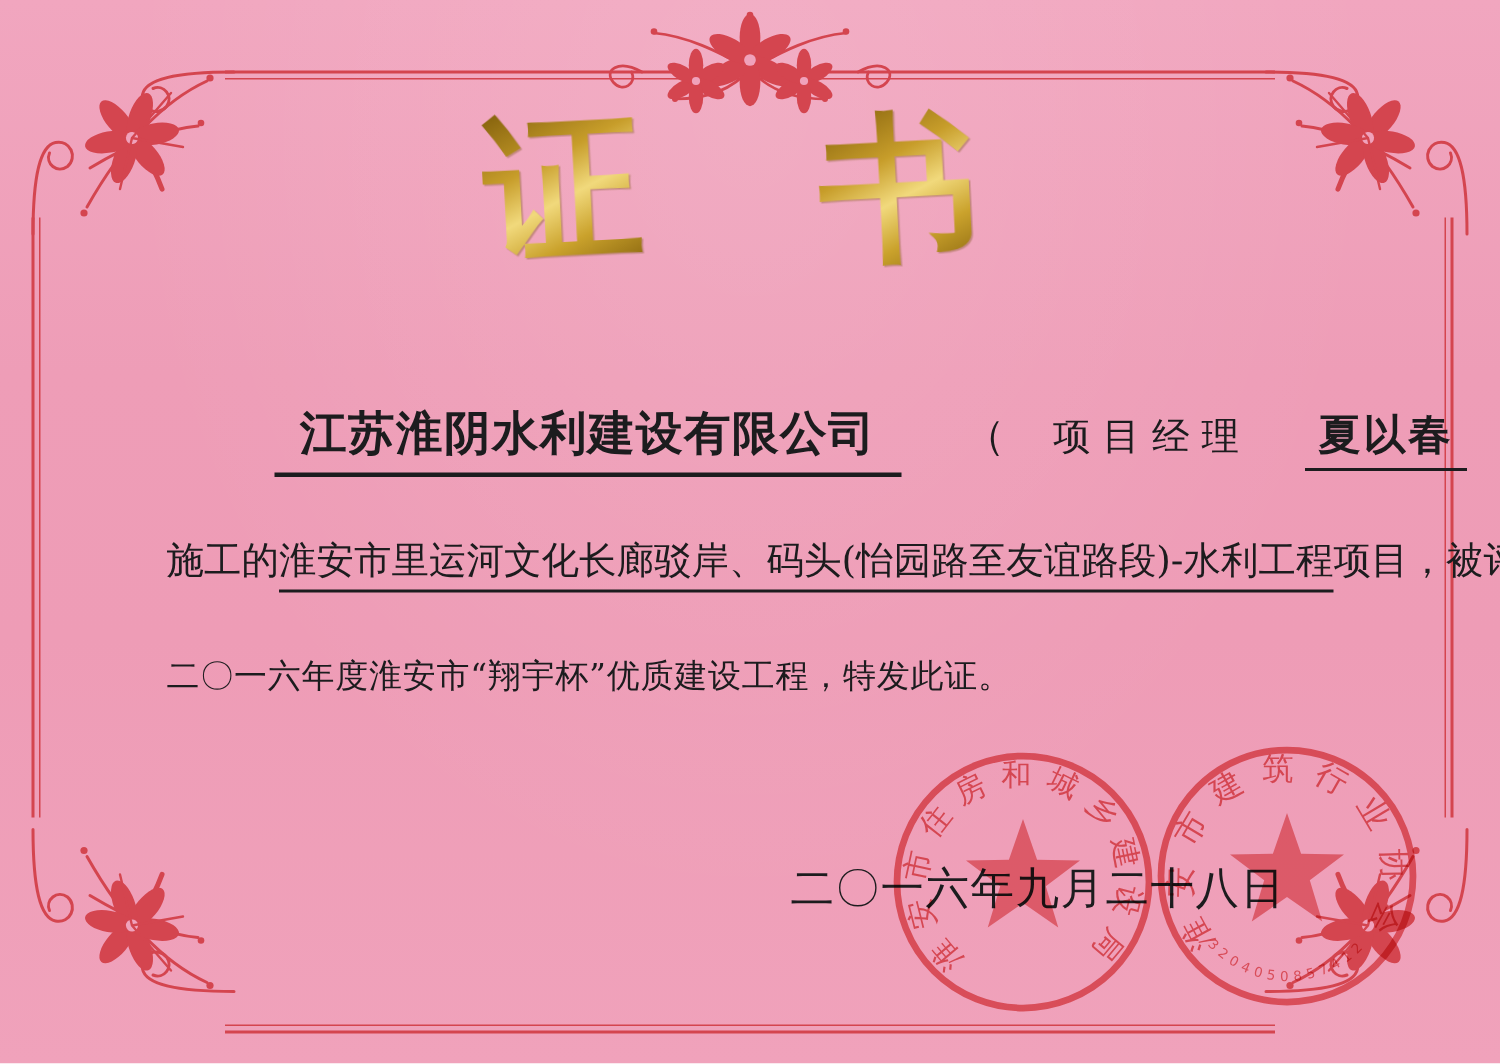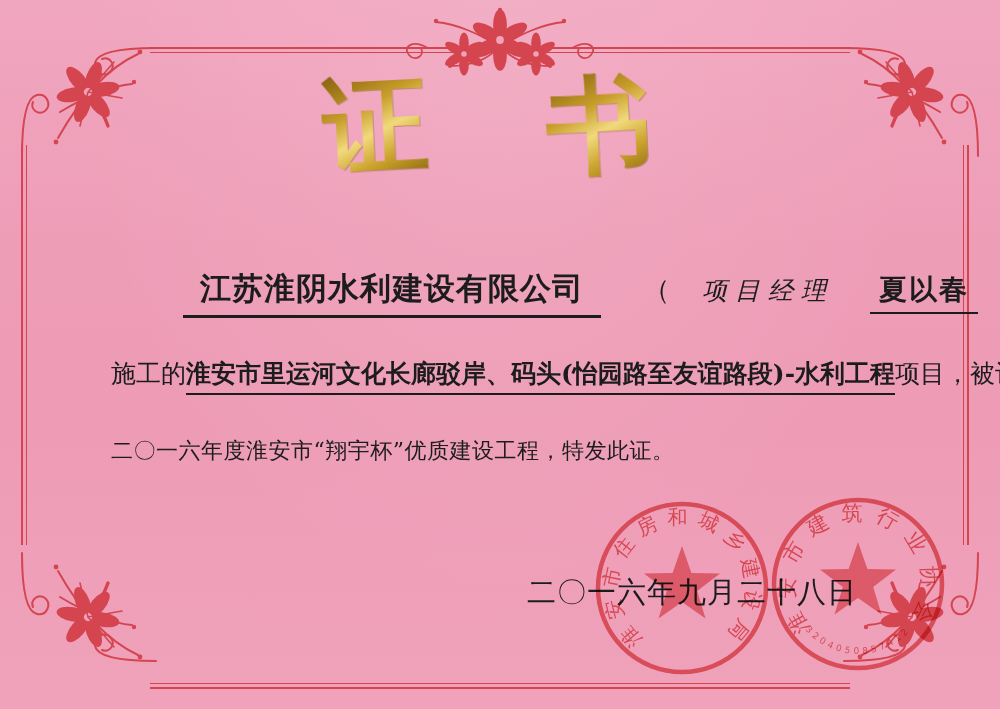--- a/index.html
+++ b/index.html
@@ -25,25 +25,25 @@
     filter:drop-shadow(1px 1px 0 rgba(110,75,5,.35));
   }
   .recipient{
     position:absolute; top:268px; left:183px;
     display:flex; align-items:baseline; white-space:nowrap;
   }
   .company{font-size:31px; font-weight:700; letter-spacing:1px;
     padding:0 17px 5px; border-bottom:3px solid #1c1c1e;}
   .openParen,.closeParen{font-size:27px;}
   .openParen{margin-left:16px;}
-  .role{font-size:25px; letter-spacing:8px; margin-left:6px;font-style:italic;}
+  .role{font-size:25px; letter-spacing:8px; margin-left:6px;}
   .name{font-size:28px; font-weight:700; letter-spacing:2px;
     padding:0 9px 3px; border-bottom:2.5px solid #1c1c1e; margin-left:10px;font-family:Liberation Mono, monospace;}
   .body1{position:absolute; top:357px; left:111px; font-size:25px; white-space:nowrap;}
-  .project{font-weight:700; border-bottom:2.5px solid #1c1c1e; padding-bottom:5px;}
+  .project{font-weight:400; border-bottom:2.5px solid #1c1c1e; padding-bottom:5px;}
   .body2{position:absolute; top:436px; left:111px; font-size:22px; letter-spacing:.5px; white-space:nowrap;}
   .date{position:absolute; top:573px; left:527px; font-size:29px; letter-spacing:1px; white-space:nowrap;}
   .seals{position:absolute; inset:0; width:1000px; height:709px;
     mix-blend-mode:multiply; opacity:.85;}
 </style>
 </head>
 <body>
 
 <div class="cert">
 

